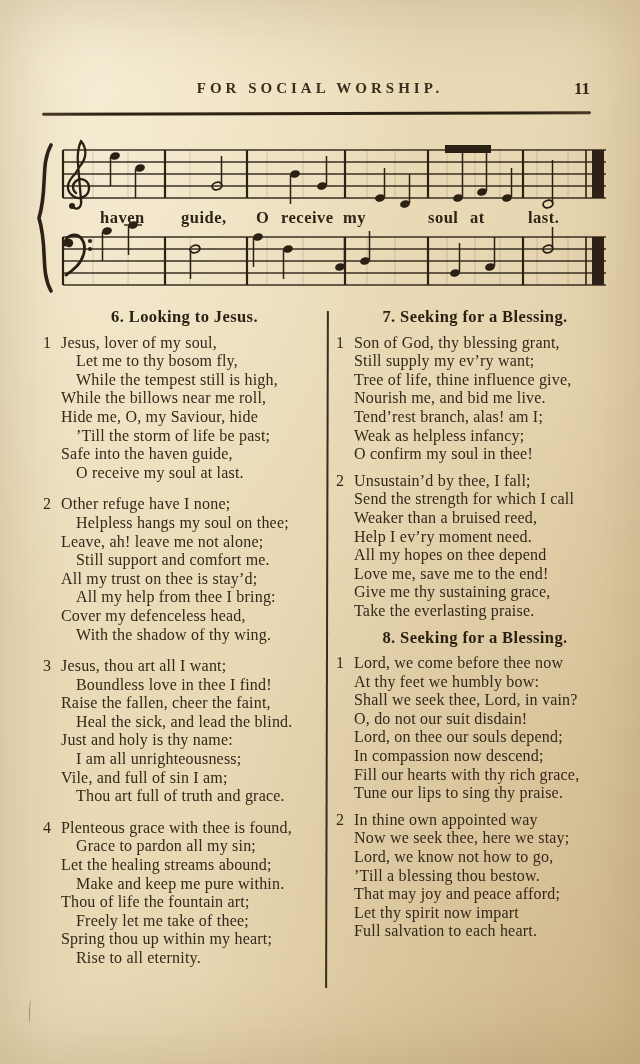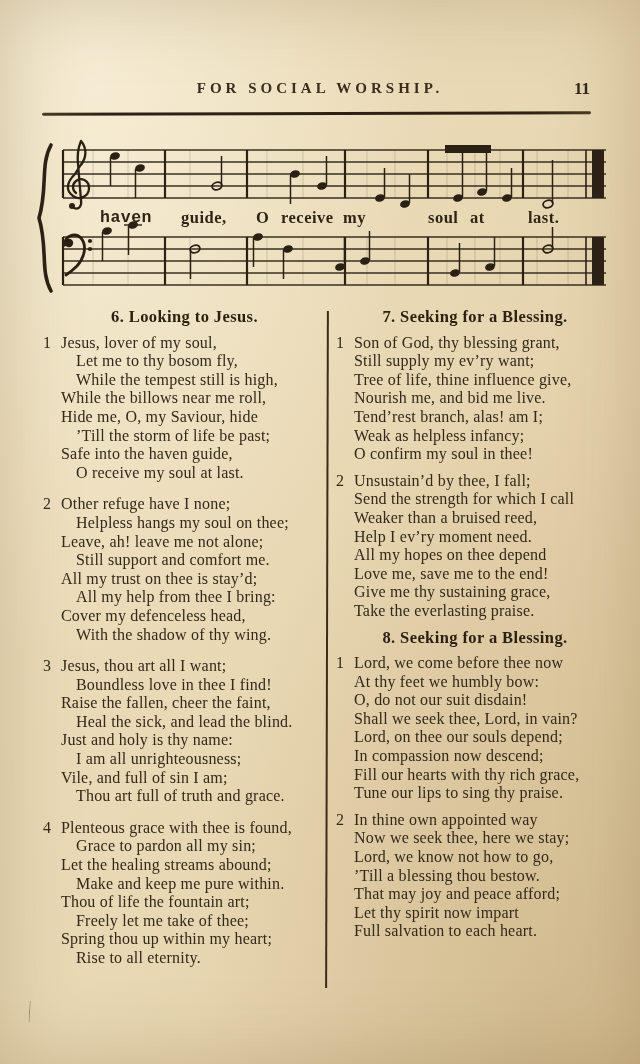--- a/index.html
+++ b/index.html
@@ -168,21 +168,21 @@
         <path d="M46,8 C52,15 52,25 45,33 L40,41 C32,49 30,57 38,63 C45,68 54,63 54,55 C54,47 46,44 41,48 C37,51 37,57 41,60 M46,8 C43,15 42,21 43,31 L46,67 C47,73 44,77 39,75" fill="none" stroke="#2a2014" stroke-width="2.3" stroke-linecap="round"></path>
         <circle cx="37" cy="73" r="3" fill="#2a2014"></circle>
         <circle cx="34" cy="110" r="4.2" fill="#2a2014"></circle>
         <path d="M30,112 C29,103 40,99 46,105 C52,112 50,124 42,133 C38,137 34,140 31,142" fill="none" stroke="#2a2014" stroke-width="2.8" stroke-linecap="round"></path>
         <circle cx="55" cy="108" r="2.1" fill="#2a2014"></circle>
         <circle cx="55" cy="116" r="2.1" fill="#2a2014"></circle>
       </svg>
   </div>
 
   <div class="lyrics" id="lyrics">
-      <span class="lyric" style="left: 65px; font-family: Liberation Mono, monospace;">haven</span>
+      <span class="lyric" style="left: 65px;">haven</span>
       <span class="lyric" style="left: 146px;">guide,</span>
       <span class="lyric" style="left: 221px;">O</span>
       <span class="lyric" style="left: 246px;">receive</span>
       <span class="lyric" style="left: 308px;">my</span>
       <span class="lyric" style="left: 393px;">soul</span>
       <span class="lyric" style="left: 435px;">at</span>
       <span class="lyric" style="left: 493px;">last.</span>
     </div>
 
   <div class="col col-left">
@@ -266,22 +266,22 @@
           </div>
         </div>
     </div>
     <div class="hymn">
       <div class="hymn-title">8. Seeking for a Blessing.</div>
       <div>
           <div class="verse">
             <span class="vnum">1</span>
             <div class="line">Lord, we come before thee now</div>
             <div class="line">At thy feet we humbly bow:</div>
+            <div class="line">Shall we seek thee, Lord, in vain?</div>
             <div class="line">O, do not our suit disdain!</div>
-            <div class="line">Shall we seek thee, Lord, in vain?</div>
             <div class="line">Lord, on thee our souls depend;</div>
             <div class="line">In compassion now descend;</div>
             <div class="line">Fill our hearts with thy rich grace,</div>
             <div class="line">Tune our lips to sing thy praise.</div>
           </div>
           <div class="verse">
             <span class="vnum">2</span>
             <div class="line">In thine own appointed way</div>
             <div class="line">Now we seek thee, here we stay;</div>
             <div class="line">Lord, we know not how to go,</div>

